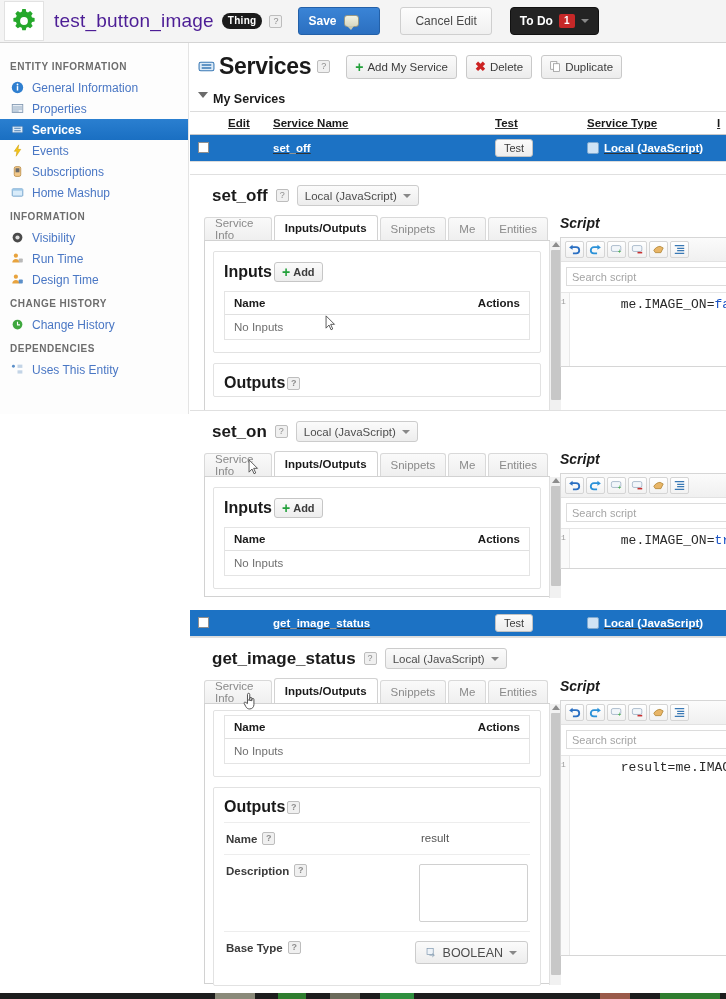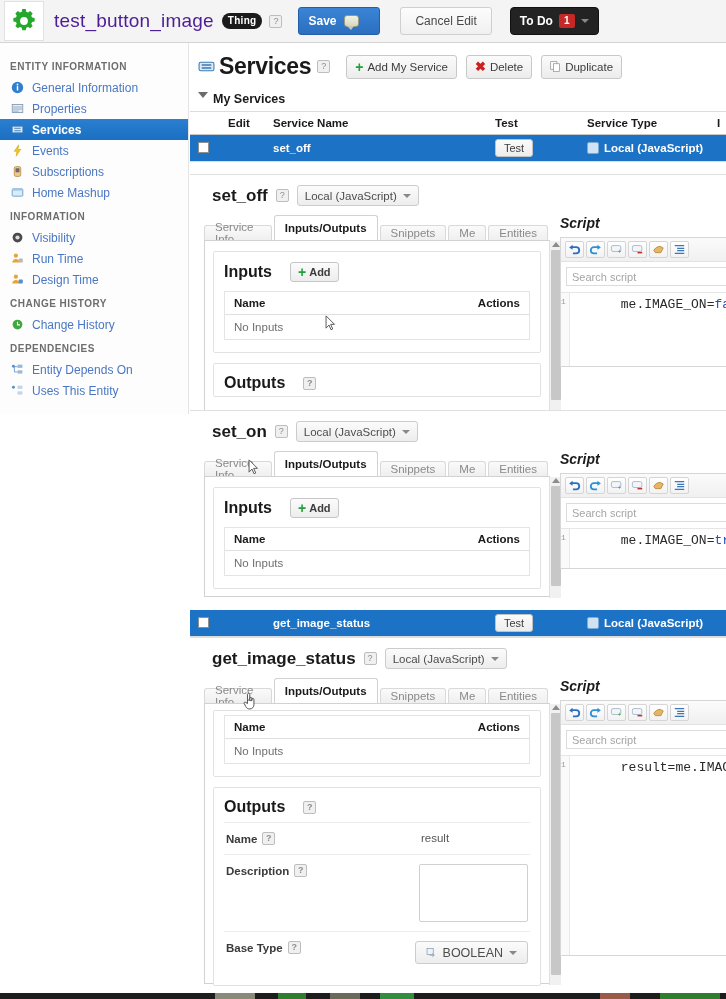--- a/index.html
+++ b/index.html
@@ -122,21 +122,21 @@
   .plus-green { color: #22a03a; font-weight: bold; font-size: 14px; line-height: 1; }
   .x-red { color: #cc2222; font-weight: bold; font-size: 13px; line-height: 1; }
 
   .section-head {
     display: flex; align-items: flex-start; gap: 5px;
     padding: 8px 16px 5px 8px;
     font-size: 12.5px; font-weight: bold; color: #1a1a1a;
   }
   .tri-down { width: 0; height: 0; border-left: 5px solid transparent; border-right: 5px solid transparent; border-top: 6px solid #6b6b6b; }
 
-  table.svc { width: 536px; border-collapse: collapse; table-layout: fixed; }
+  table.svc { width: 536px; border-collapse: collapse; table-layout: fixed; text-decoration: underline; }
   table.svc th {
     text-align: left; font-size: 11.5px; font-weight: bold; color: #1a1a1a;
     padding: 5px 0 5px 8px; border-top: 1px solid #dcdcdc; border-bottom: 1px solid #c8c8c8;
     background: #fff;
   }
   table.svc td {
     padding: 4px 0 4px 8px; font-size: 11.5px; border-bottom: 1px solid #dcdcdc;
   }
   tr.sel td { background: #1c72c4; color: #fff; font-weight: bold; }
   tr.sel td.c-check { background: #1c72c4; }
@@ -157,37 +157,37 @@
   .sel-lang {
     height: 21px; padding: 0 7px;
     background: linear-gradient(#fbfbfb, #ededed); border: 1px solid #cccccc; border-radius: 3px;
     font-size: 11.5px; color: #4d4d4d; display: inline-flex; align-items: center; gap: 6px;
   }
 
   .panel-body { display: flex; }
   .left-col { width: 360px; padding-left: 14px; position: relative; }
   .tabs { display: flex; align-items: flex-end; height: 25px; }
   .tab {
-    height: 15px; padding: 0 10px; margin-right: 2px;
+    height: 23px; padding: 0 10px; margin-right: 2px;
     background: linear-gradient(#fafafa, #efefef);
     border: 1px solid #d9d9d9; border-bottom: none;
     border-radius: 3px 3px 0 0;
     font-size: 11.5px; color: #8a8a8a;
     display: inline-flex; align-items: center;
   }
   .tab.active {
     background: #fff; color: #1a1a1a; font-weight: bold;
     height: 25px; border-color: #d2d2d2;
   }
   .tabpane {
     border: 1px solid #d2d2d2; background: #fff;
     padding: 10px 8px 8px 8px; position: relative;
   }
   .card { border: 1px solid #e2e2e2; border-radius: 2px; padding: 10px 10px 12px 10px; background: #fff; margin-bottom: 10px; }
-  .card-title { font-size: 16px; font-weight: bold; color: #1a1a1a; display: flex; align-items: center; gap: 18px; }
+  .card-title { font-size: 16px; font-weight: bold; color: #1a1a1a; display: flex; align-items: center; gap: 2px; }
   .btn-add {
     height: 20px; padding: 0 7px;
     background: linear-gradient(#fbfbfb, #ededed); border: 1px solid #c6c6c6; border-radius: 3px;
     font-size: 11px; color: #3c3c3c; display: inline-flex; align-items: center; gap: 3px;
   }
   .mini-table { margin-top: 9px; border: 1px solid #e4e4e4; }
   .mt-head { display: flex; justify-content: space-between; padding: 5px 9px; border-bottom: 1px solid #e0e0e0; font-size: 11.5px; font-weight: bold; color: #1a1a1a; }
   .mt-row { padding: 6px 9px; font-size: 11.5px; color: #6f6f6f; }
 
   .kv { display: flex; align-items: flex-start; border-top: 1px solid #ededed; padding: 9px 2px; }
@@ -359,31 +359,20 @@
       <span class="side-ico">
         <svg width="13" height="13" viewBox="0 0 16 16">
             <circle cx="8" cy="8" r="6" fill="#3fa83f"></circle>
             <path d="M8 4.5v4h3" stroke="#fff" stroke-width="1.4" fill="none"></path>
           </svg>
       </span>
       <span>Change History</span>
     </div>
 
     <div class="side-group">DEPENDENCIES</div>
-    <div class="side-item">
-      <span class="side-ico">
-        <svg width="13" height="13" viewBox="0 0 16 16">
-            <circle cx="3" cy="4" r="1.8" fill="#5b8fc9"></circle>
-            <rect x="8" y="2" width="6" height="4" fill="#9ab8d8"></rect>
-            <rect x="8" y="9" width="6" height="4" fill="#9ab8d8"></rect>
-            <path d="M4.2 5v6h3.6M4.2 4.5h3.6" stroke="#5b8fc9" fill="none"></path>
-          </svg>
-      </span>
-      <span>Entity Depends On</span>
-    </div>
     <div class="side-item">
       <span class="side-ico">
         <svg width="13" height="13" viewBox="0 0 16 16">
             <circle cx="3" cy="4" r="1.8" fill="#5b8fc9"></circle>
             <rect x="8" y="2" width="6" height="4" fill="#c3d4e6"></rect>
             <rect x="8" y="9" width="6" height="4" fill="#c3d4e6"></rect>
           </svg>
       </span>
       <span>Uses This Entity</span>
     </div>

